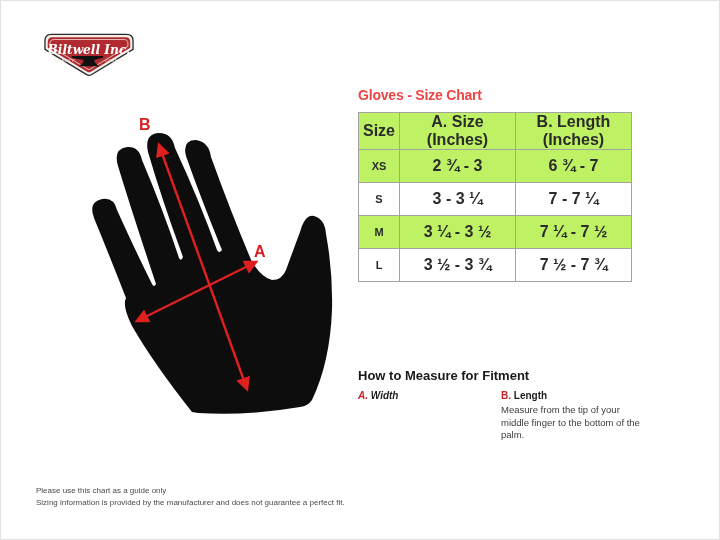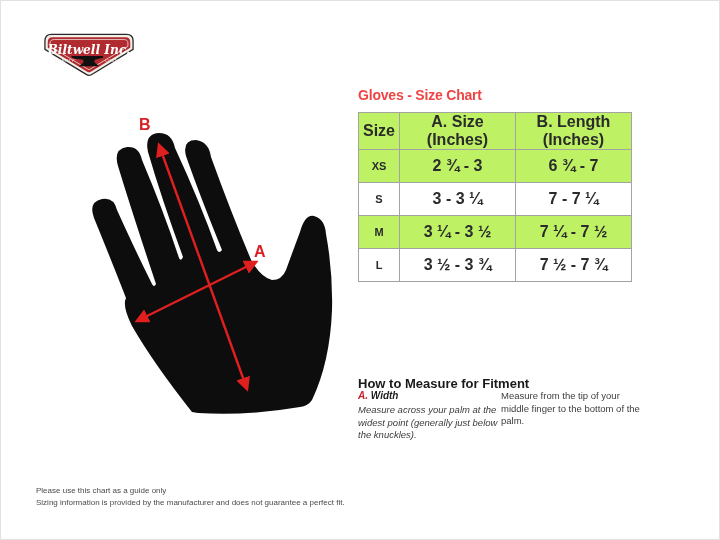--- a/index.html
+++ b/index.html
@@ -34,21 +34,21 @@
     color: #2b2b2b;
   }
   .size-table th { height: 31px; font-size: 16px; font-weight: bold; background: #bef264; }
   .size-table td { height: 33px; font-size: 16px; font-weight: bold; background: #ffffff; }
   .size-table td.size-cell { font-size: 11px; }
   .size-table tr.striped td { background: #bef264; }
   .col-size { width: 41px; } .col-width { width: 116px; } .col-length { width: 116px; }
 
   .measure-title {
     position: absolute; left: 358px; top: 368px;
-    font-size: 13px; font-weight: bold; color: #191919; margin-top: 8px;
+    font-size: 13px; font-weight: bold; color: #191919;
   }
   .measure-col { position: absolute; top: 390px; width: 142px; }
   .measure-col.col-a { left: 358px; font-style: italic; }
   .measure-col.col-b { left: 501px; }
   .measure-label { font-size: 10px; font-weight: bold; color: #1d1d1d; margin-bottom: 3px; }
   .measure-label .letter { color: #c4232a; }
   .measure-desc { font-size: 9.5px; line-height: 1.32; color: #3c3c3c; }
 
   
   .footer {
@@ -151,23 +151,26 @@
   </tbody>
 </table>
 
 <div class="measure-title">How to Measure for Fitment</div>
 
 <div class="measure-col col-a">
   <div class="measure-label">
     <span class="letter">A.</span>
     <span>Width</span>
   </div>
-  <div class="measure-desc">Measure across your palm at the widest point (generally just below the knuckles).</div>
 </div>
 
 <div class="measure-col col-b">
+  <div class="measure-label">
+    <span class="letter">B.</span>
+    <span>Length</span>
+  </div>
   <div class="measure-desc">Measure from the tip of your middle finger to the bottom of the palm.</div>
 </div>
 
 <div class="footer">
   <div>Please use this chart as a guide only</div>
   <div>Sizing information is provided by the manufacturer and does not guarantee a perfect fit.</div>
 </div>
 
 </body></html>

